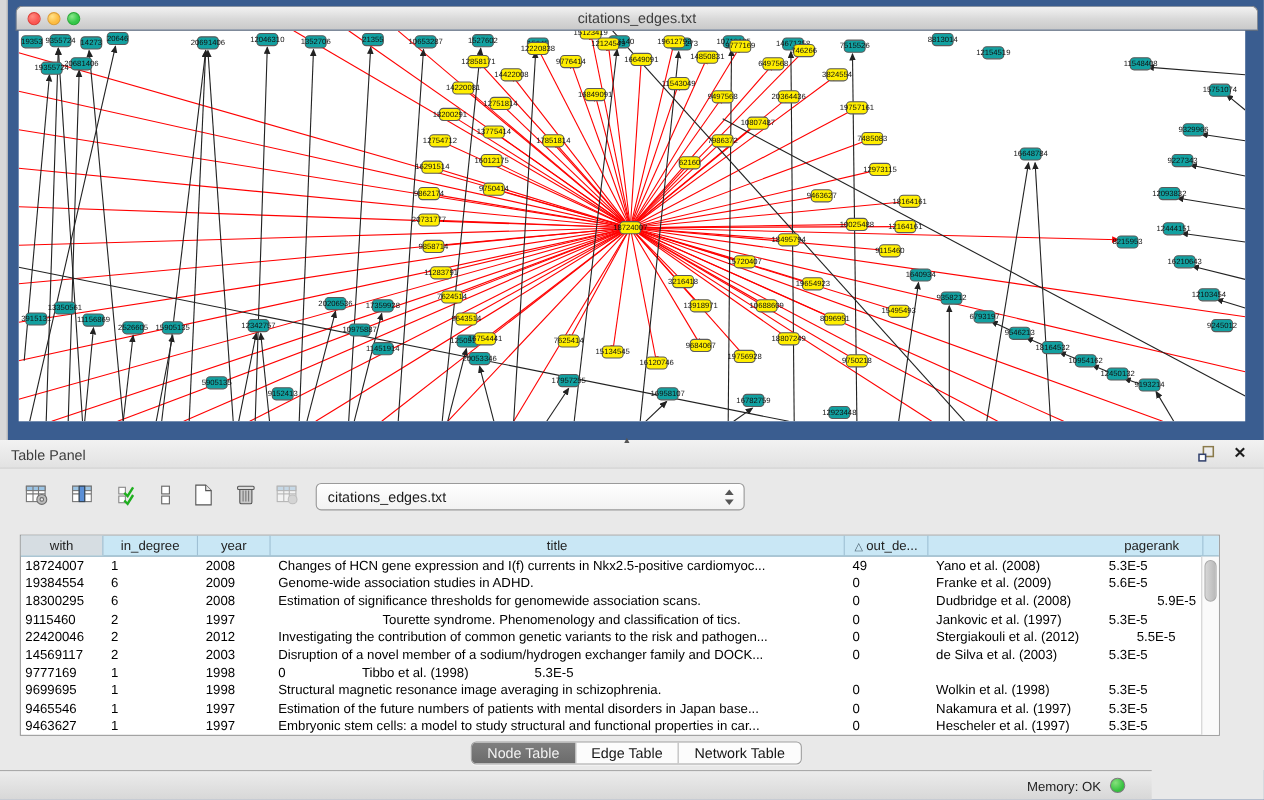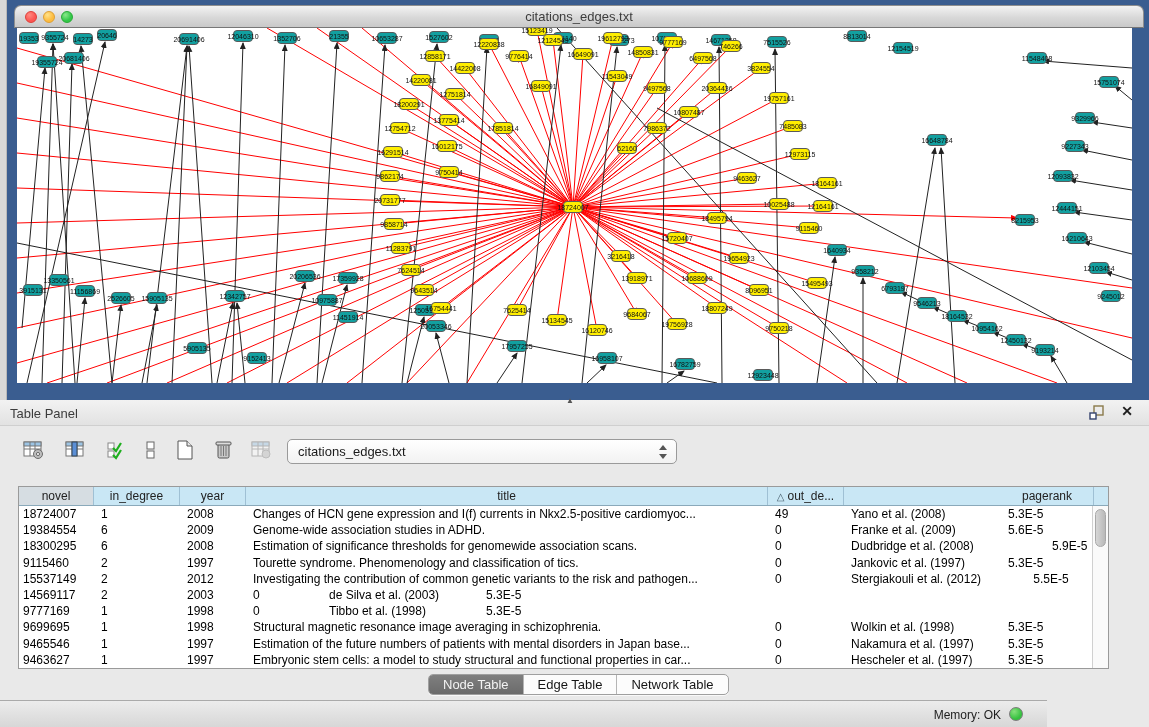--- a/index.html
+++ b/index.html
@@ -667,21 +667,21 @@
         </svg></button>
       <button class="tb-btn" style="left: 288px;"><span id="fx-label">f(x)</span></button>
       <div id="net-select"><span>citations_edges.txt</span><span class="stepper">
           <i class="up"></i>
           <i class="dn"></i>
         </span></div>
     </div>
 
   <div id="table-wrap">
     <div id="thead">
-        <div class="th first" style="width: 75px;">novel</div>
+        <div class="th first" style="width: 75px;">with</div>
         <div class="th" style="width: 86px;">in_degree</div>
         <div class="th" style="width: 66px;">year</div>
         <div class="th" style="width: 522px;">title</div>
         <div class="th" style="width: 76px;"><span class="sort">△</span>out_de...</div>
         <div class="th" style="width: 157px; margin-top: 32px;">short</div>
         <div class="th" style="width: 93px;">pagerank</div>
       </div>
     <div id="tbody">
         <div class="tr">
           <div class="td c0" style="width: 75px;">18724007</div>
@@ -707,38 +707,39 @@
           <div class="td c2" style="width: 66px;">2008</div>
           <div class="td c3" style="width: 522px;">Estimation of significance thresholds for genomewide association scans.</div>
           <div class="td c4" style="width: 76px;">0</div>
           <div class="td c5" style="width: 157px;">Dudbridge et al. (2008)</div>
           <div class="td c6" style="width: 93px; margin-left: 44px;">5.9E-5</div>
         </div>
         <div class="tr">
           <div class="td c0" style="width: 75px;">9115460</div>
           <div class="td c1" style="width: 86px;">2</div>
           <div class="td c2" style="width: 66px;">1997</div>
-          <div class="td c3" style="width: 522px;">Tourette syndrome. Phenomenology and classification of tics.</div>
+          <div class="td c3" style="width: 522px; text-align: center;">Tourette syndrome. Phenomenology and classification of tics.</div>
           <div class="td c4" style="width: 76px;">0</div>
           <div class="td c5" style="width: 157px;">Jankovic et al. (1997)</div>
           <div class="td c6" style="width: 93px;">5.3E-5</div>
         </div>
         <div class="tr">
-          <div class="td c0" style="width: 75px;">15537149</div>
+          <div class="td c0" style="width: 75px;">22420046</div>
           <div class="td c1" style="width: 86px;">2</div>
           <div class="td c2" style="width: 66px;">2012</div>
           <div class="td c3" style="width: 522px;">Investigating the contribution of common genetic variants to the risk and pathogen...</div>
           <div class="td c4" style="width: 76px;">0</div>
           <div class="td c5" style="width: 157px;">Stergiakouli et al. (2012)</div>
           <div class="td c6" style="width: 93px; text-align: center;">5.5E-5</div>
         </div>
         <div class="tr">
           <div class="td c0" style="width: 75px;">14569117</div>
           <div class="td c1" style="width: 86px;">2</div>
           <div class="td c2" style="width: 66px;">2003</div>
+          <div class="td c3" style="width: 522px;">Disruption of a novel member of a sodium/hydrogen exchanger family and DOCK...</div>
           <div class="td c4" style="width: 76px;">0</div>
           <div class="td c5" style="width: 157px;">de Silva et al. (2003)</div>
           <div class="td c6" style="width: 93px;">5.3E-5</div>
         </div>
         <div class="tr">
           <div class="td c0" style="width: 75px;">9777169</div>
           <div class="td c1" style="width: 86px;">1</div>
           <div class="td c2" style="width: 66px;">1998</div>
           <div class="td c4" style="width: 76px;">0</div>
           <div class="td c5" style="width: 157px;">Tibbo et al. (1998)</div>

